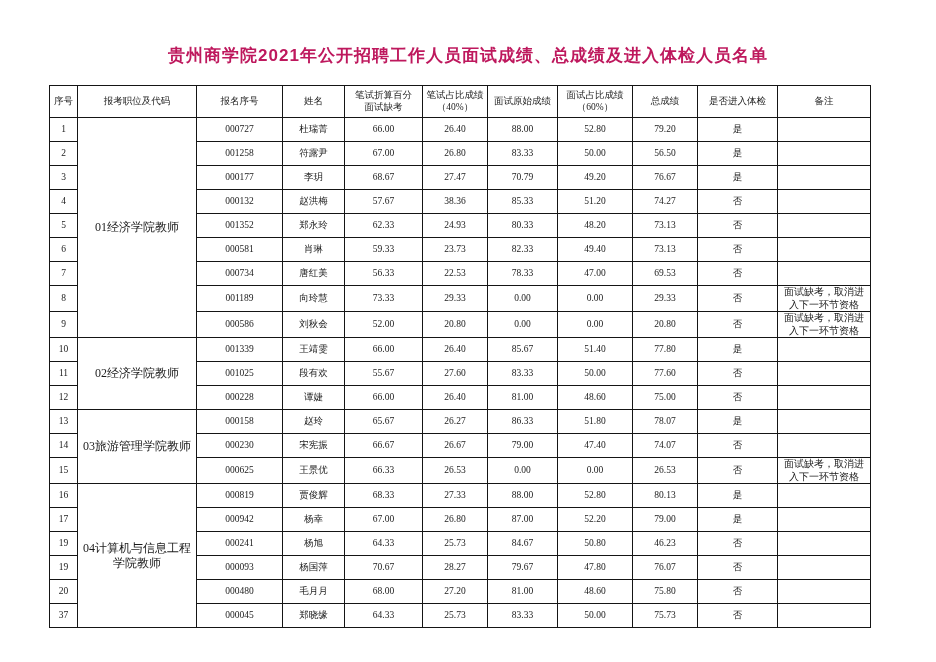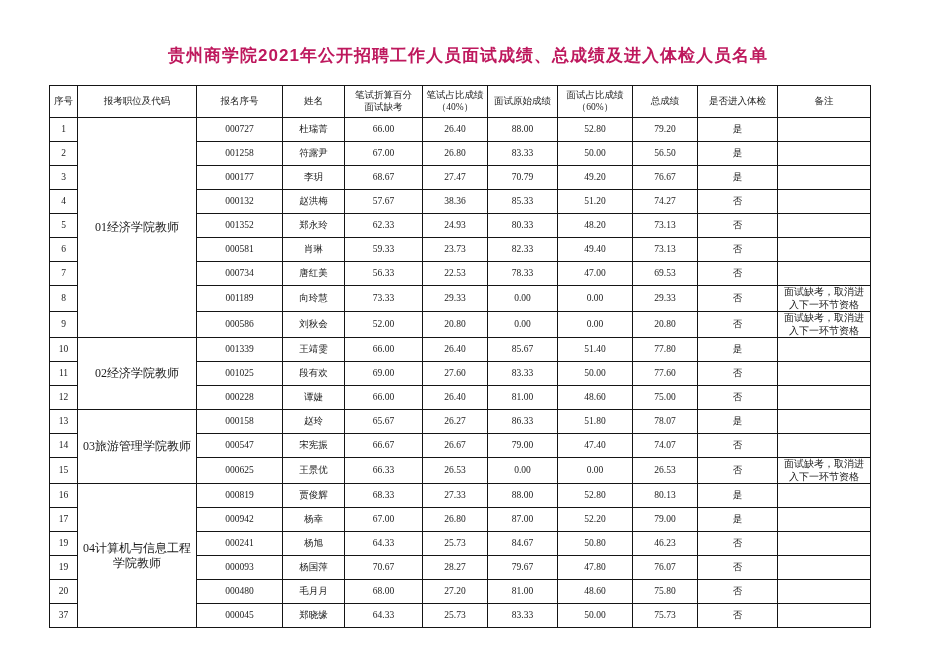--- a/index.html
+++ b/index.html
@@ -222,21 +222,21 @@
         <td>85.67</td>
         <td>51.40</td>
         <td>77.80</td>
         <td>是</td>
         <td class="remark-cell"></td>
       </tr>
       <tr>
         <td>11</td>
         <td>001025</td>
         <td>段有欢</td>
-        <td>69.00</td>
+        <td>55.67</td>
         <td>27.60</td>
         <td>83.33</td>
         <td>50.00</td>
         <td>77.60</td>
         <td>否</td>
         <td class="remark-cell"></td>
       </tr>
       <tr>
         <td>12</td>
         <td>000228</td>
@@ -257,21 +257,21 @@
         <td>65.67</td>
         <td>26.27</td>
         <td>86.33</td>
         <td>51.80</td>
         <td>78.07</td>
         <td>是</td>
         <td class="remark-cell"></td>
       </tr>
       <tr>
         <td>14</td>
-        <td>000547</td>
+        <td>000230</td>
         <td>宋宪振</td>
         <td>66.67</td>
         <td>26.67</td>
         <td>79.00</td>
         <td>47.40</td>
         <td>74.07</td>
         <td>否</td>
         <td class="remark-cell"></td>
       </tr>
       <tr>

